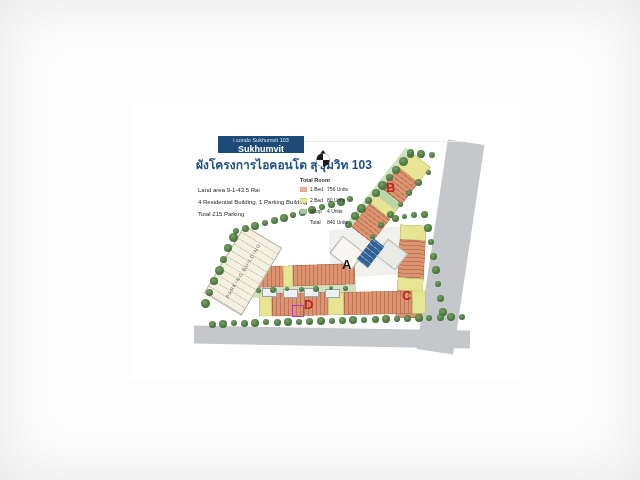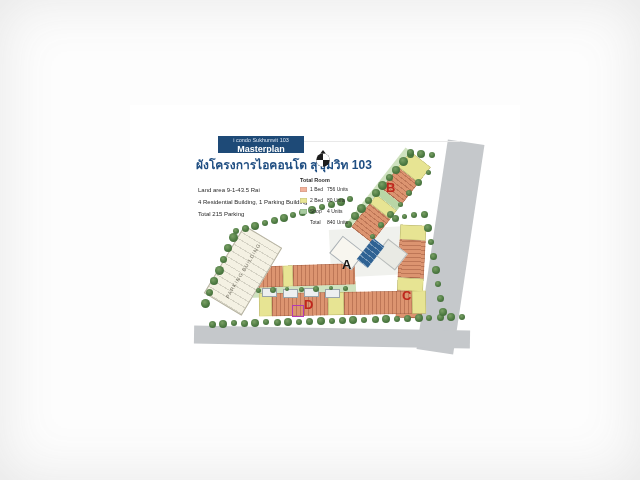--- a/index.html
+++ b/index.html
@@ -77,21 +77,21 @@
         background:radial-gradient(circle at 40% 35%, #7aa065 0%, #4d7a42 55%, #396031 100%);}
 </style>
 </head>
 <body>
 
 <div class="canvas">
   <div class="page"></div>
 
   <div class="badge">
     <div class="l1">i condo Sukhumvit 103</div>
-    <div class="l2">Masterplan</div>
+    <div class="l2">Sukhumvit</div>
   </div>
   <div class="scanline"></div>
   <div class="thai-title">ผังโครงการไอคอนโด สุขุมวิท 103</div>
 
   <svg class="compass" viewBox="0 0 20 20">
     <circle cx="10" cy="11" r="7.5" fill="#1c1c1c"></circle>
     <path d="M10 11 L10 3.5 A7.5 7.5 0 0 1 17.5 11 Z" fill="#ffffff"></path>
     <path d="M10 11 L10 18.5 A7.5 7.5 0 0 1 2.5 11 Z" fill="#ffffff"></path>
     <path d="M10 0 L7 4 L13 4 Z" fill="#1c1c1c"></path>
   </svg>

